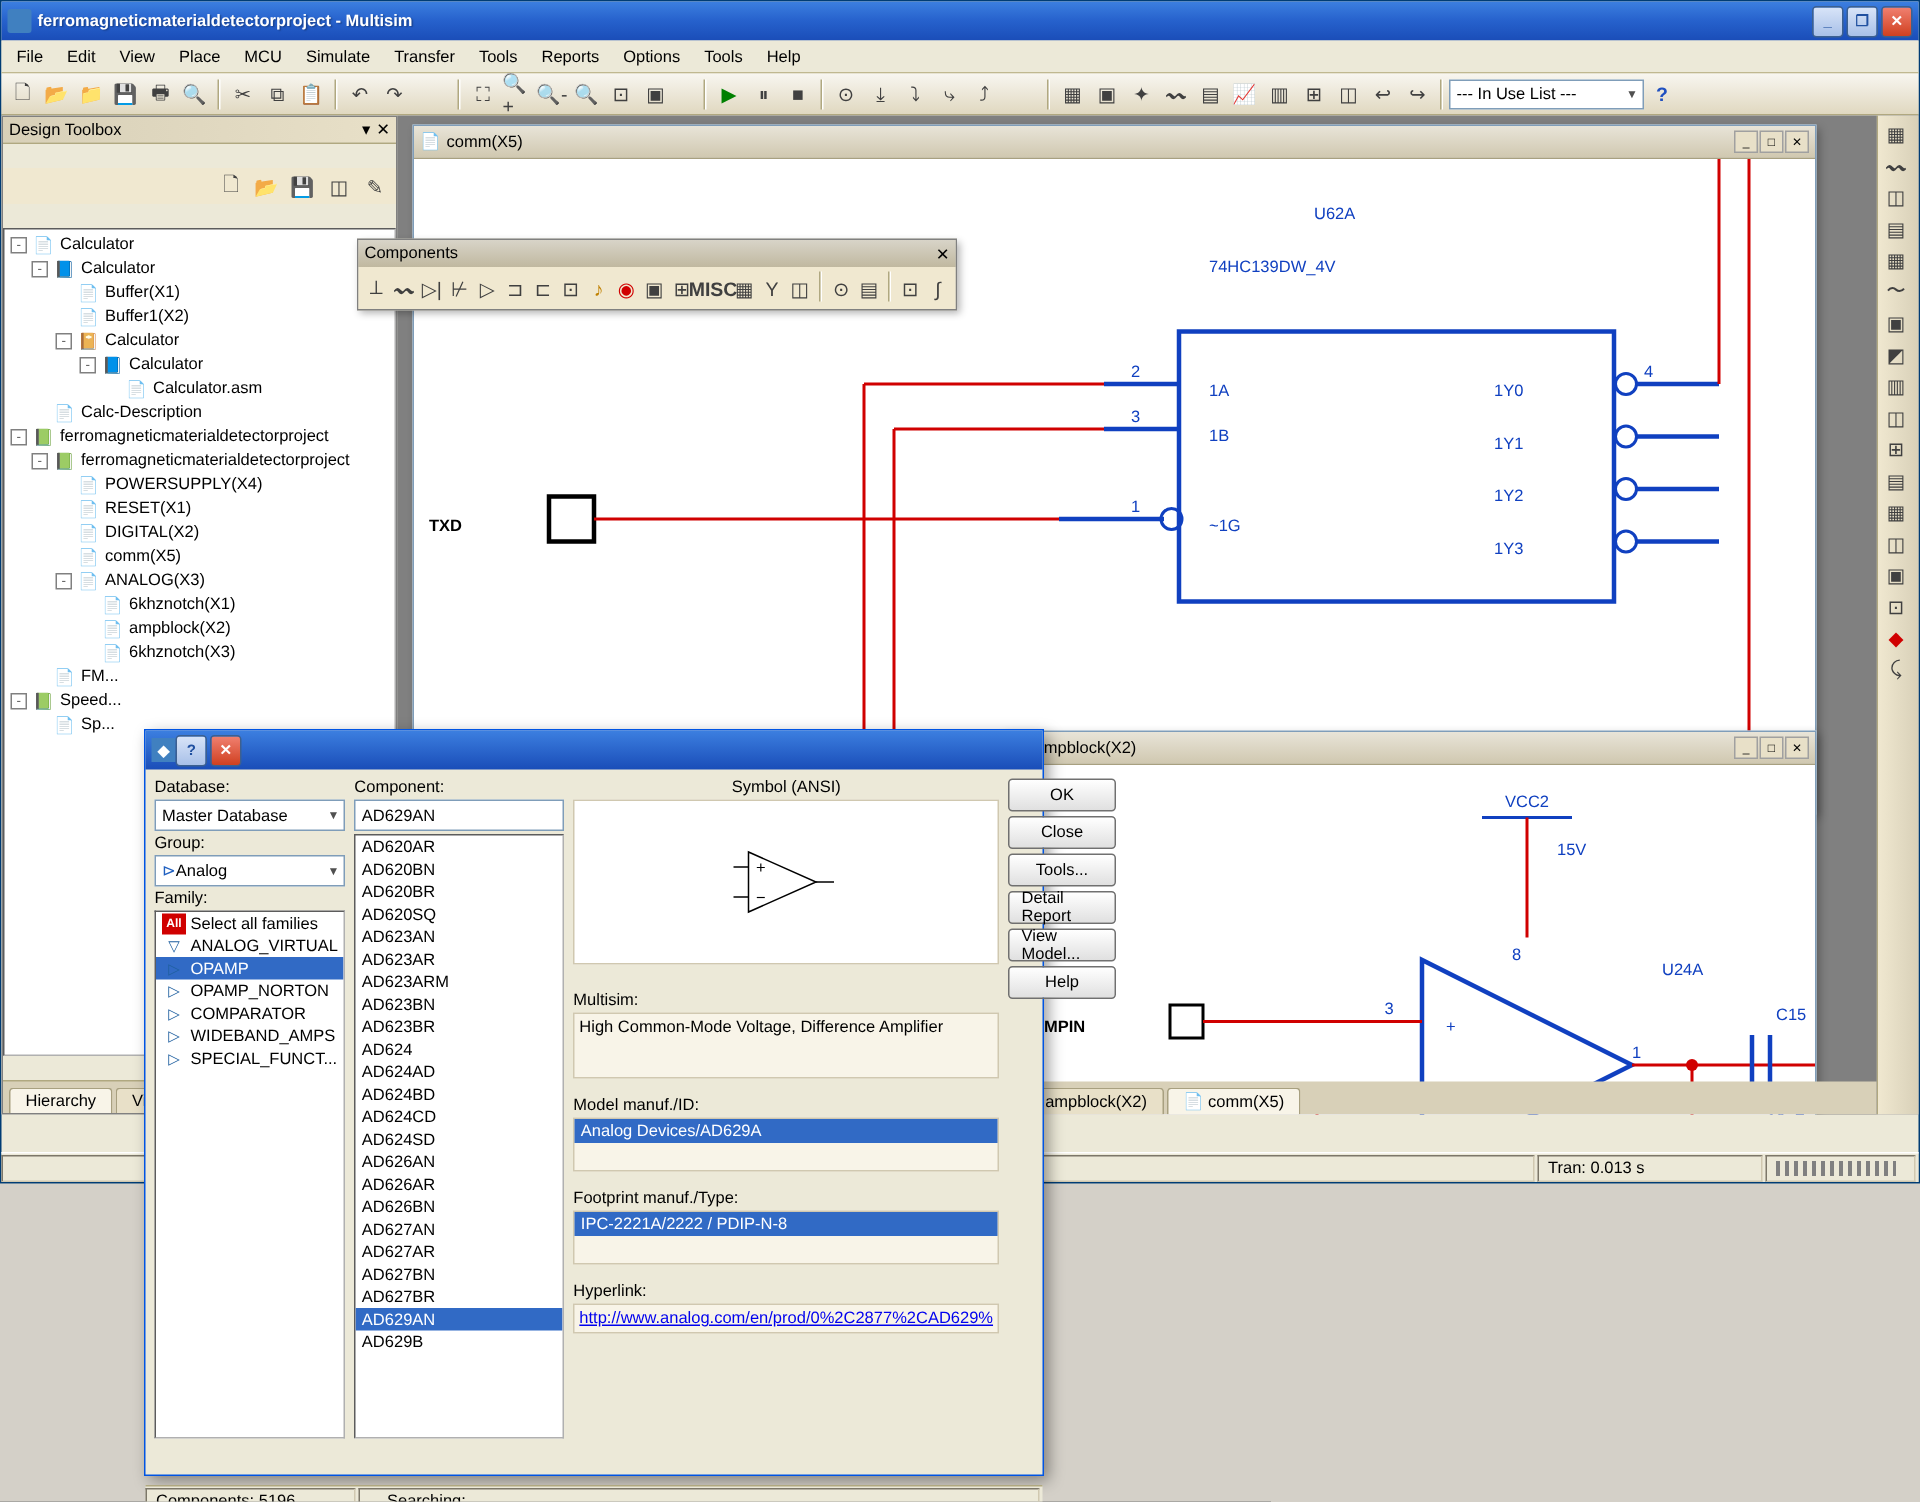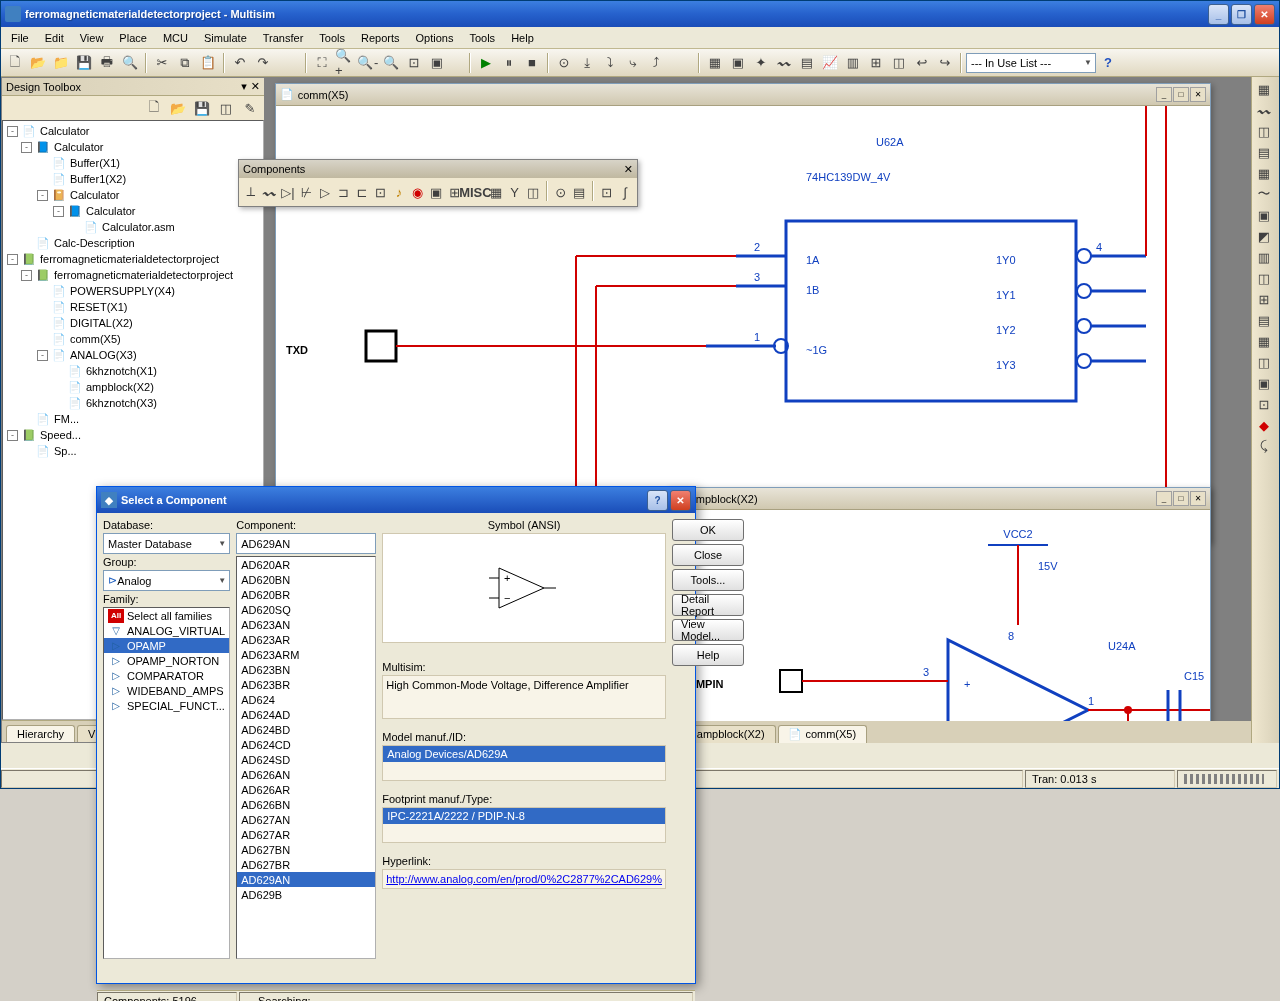--- a/index.html
+++ b/index.html
@@ -135,21 +135,21 @@
     <div class="tb-ico">↪</div>
     <div class="tb-sep"></div>
     <div class="tb-combo">
         <span>--- In Use List ---</span>
       </div>
     <div class="tb-ico" style="font-weight:bold;color:#2050c0;">?</div>
   </div>
 
   <div class="main-area">
 
-    <div class="panel" style="width:264px;height:100%;">
+    <div class="panel" style="width:264px;height:100%;gap:16px;">
       <div class="panel-title">
         <span>Design Toolbox</span>
           <span class="spacer"></span>
         <span style="cursor:pointer;">▾</span>
         <span style="cursor:pointer;margin-left:4px;">✕</span>
       </div>
       <div class="panel-tools">
         <div class="tb-ico">🗋</div>
         <div class="tb-ico">📂</div>
         <div class="tb-ico">💾</div>
@@ -458,21 +458,20 @@
     <div class="tb-ico">▤</div>
     <div class="tb-sep"></div>
     <div class="tb-ico">⊡</div>
     <div class="tb-ico">∫</div>
   </div>
 </div>
 
 <div class="dialog" style="left:96px;top:486px;width:600px;height:498px;">
   <div class="dlg-title">
     <span style="width:16px;height:16px;background:#4080c0;color:white;display:flex;align-items:center;justify-content:center;">◆</span>
-    <span class="dlg-title-text">Select a Component</span>
     <div class="titlebar-btns">
       <div class="tbtn">?</div>
       <div class="tbtn close">✕</div>
     </div>
   </div>
   <div class="dlg-body" style="height:452px;">
 
     <div class="dlg-col" style="width:130px;">
       <span class="dlg-label">Database:</span>
       <div class="dlg-combo">

